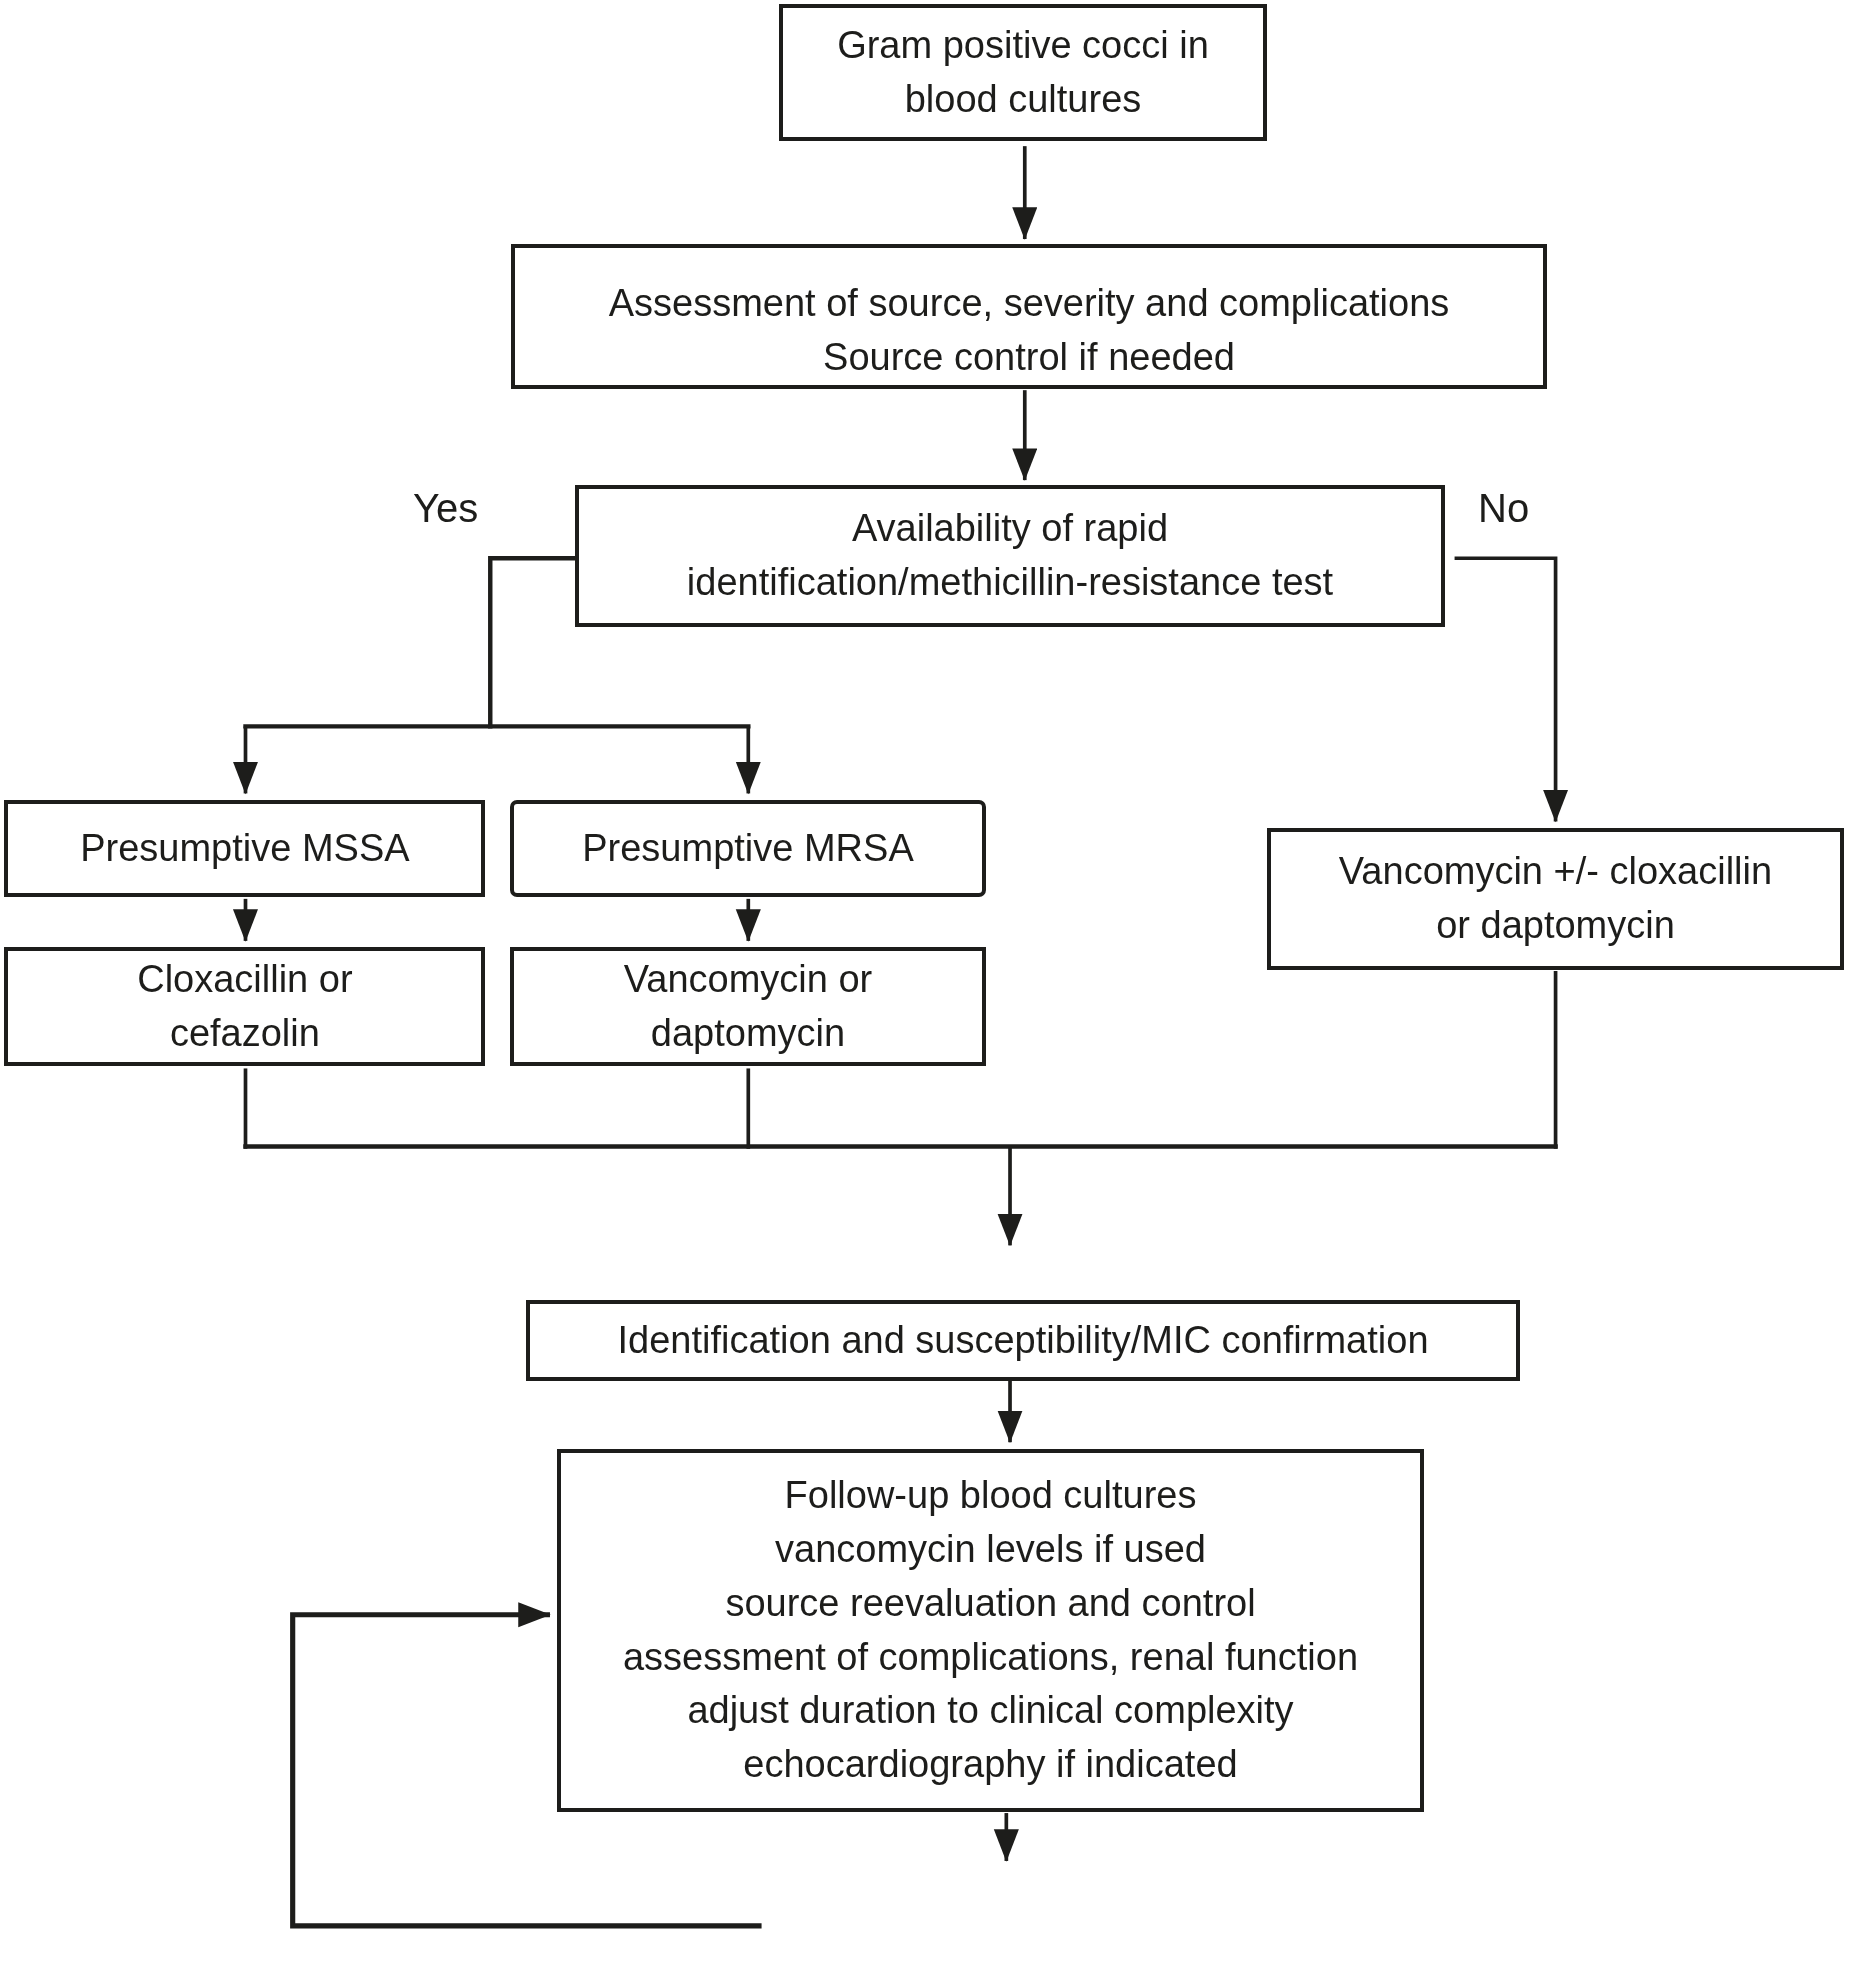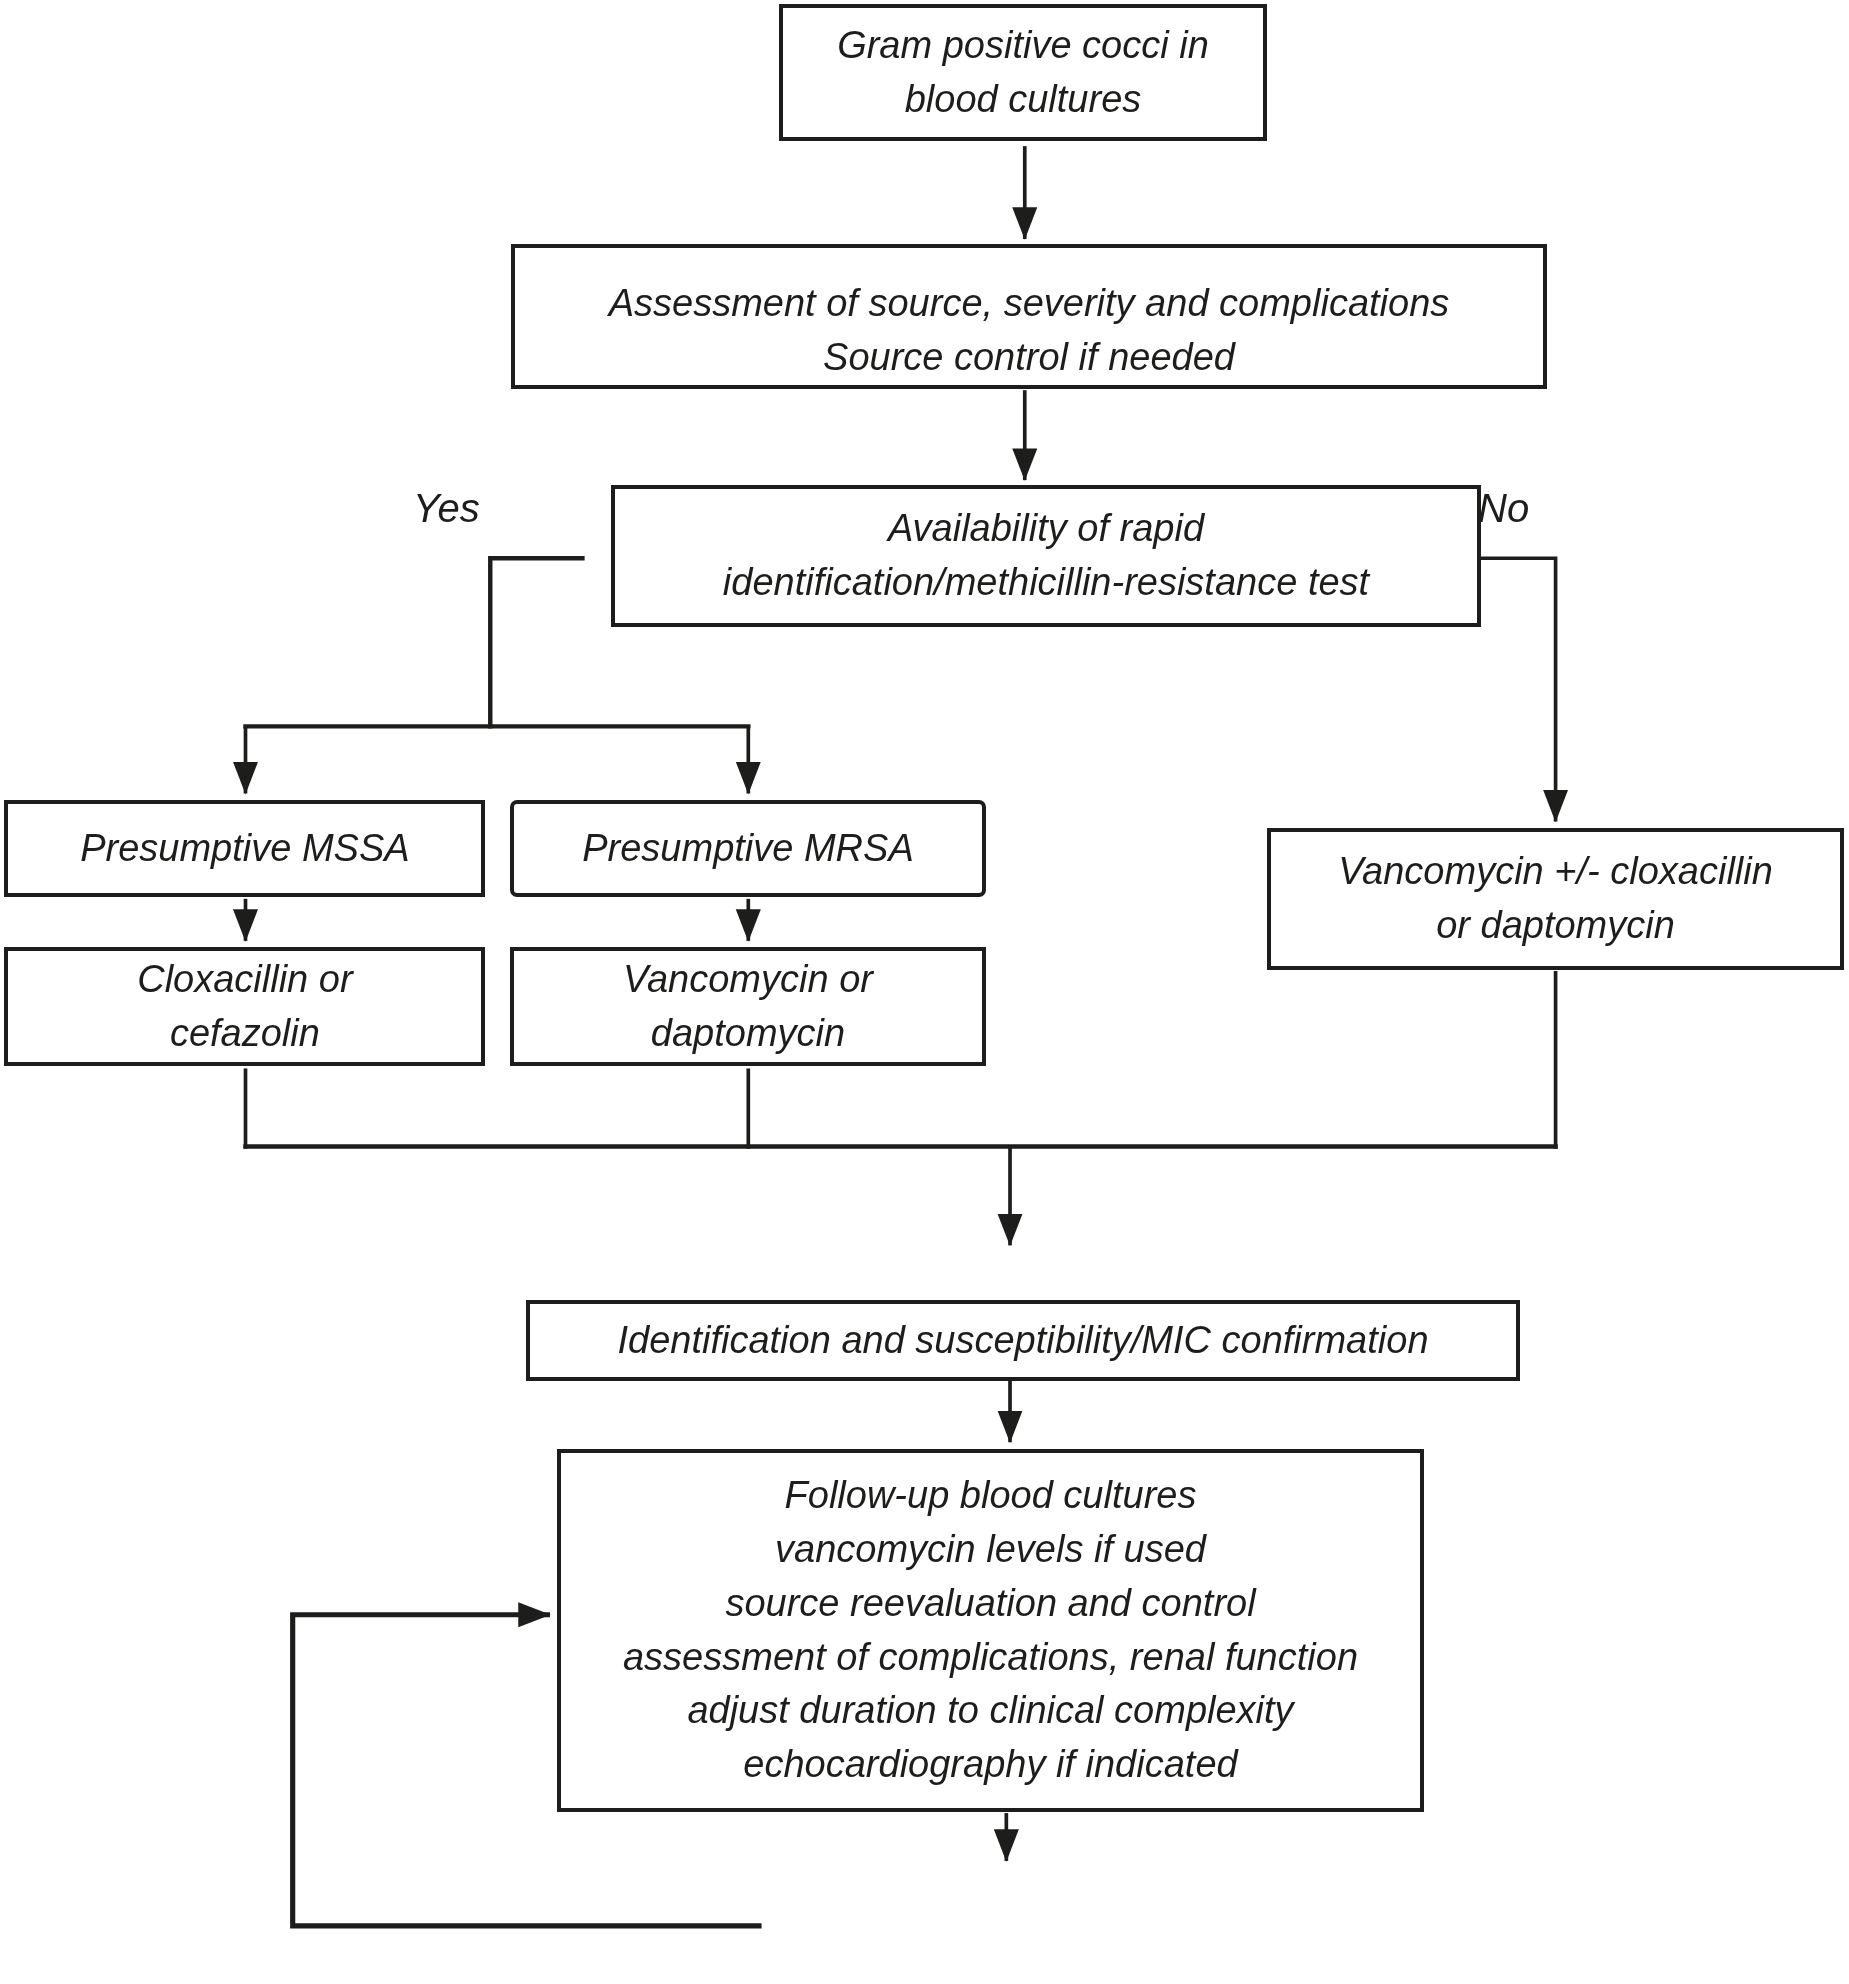--- a/index.html
+++ b/index.html
@@ -10,21 +10,20 @@
   html, body {
     background: var(--background);
     font-family: "Liberation Sans", sans-serif;
   }
   .canvas {
     position: relative;
     width: 1849px;
     height: 1965px;
     background: var(--background);
     overflow: hidden;
-    font-style: italic;
   }
   svg.connectors {
     position: absolute;
     left: 0; top: 0;
     width: 1849px;
     height: 1985px;
     z-index: 1;
   }
   .edge { stroke: var(--ink); fill: none; stroke-width: 5px; }
   .edge.thick { stroke-width: 6px; }
@@ -103,21 +102,21 @@
   <div class="node" style="left:779px; top:4.4px; width:488px; height:137px;">
     <div class="ln">Gram positive cocci in</div>
     <div class="ln">blood cultures</div>
   </div>
 
   <div class="node" style="left:511px; top:244px; width:1036px; height:145px;justify-content:flex-end;">
     <div class="ln">Assessment of source, severity and complications</div>
     <div class="ln">Source control if needed</div>
   </div>
 
-  <div class="node" style="left:611px; top:485px; width:870px; height:142px;">
+  <div class="node" style="left:575px; top:485px; width:870px; height:142px;">
     <div class="ln">Availability of rapid</div>
     <div class="ln">identification/methicillin-resistance test</div>
   </div>
 
   <div class="edge-label right-align" style="left:413px; top:488px; width:155px;">Yes</div>
   <div class="edge-label left-align" style="left:1478px; top:488px; width:147px;">No</div>
 
   <div class="node" style="left:4.4px; top:800px; width:481px; height:97px;">
     <div class="ln">Presumptive MSSA</div>
   </div>

